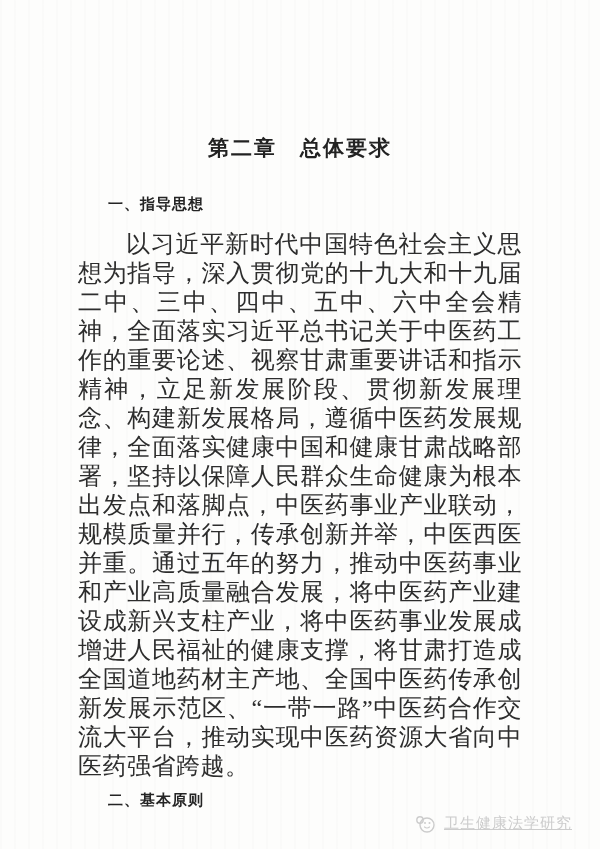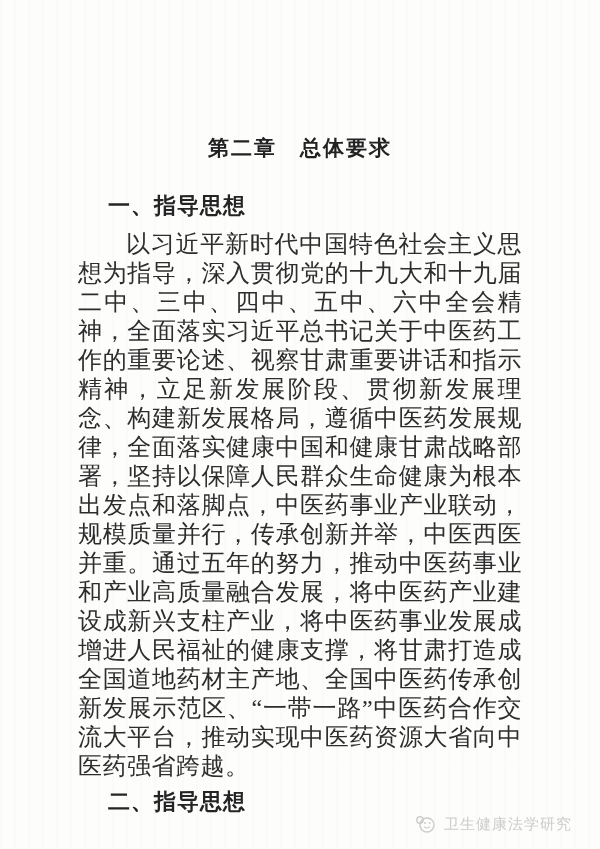--- a/index.html
+++ b/index.html
@@ -27,23 +27,23 @@
     text-align: center;
     font-family: "Liberation Sans", "DejaVu Sans", sans-serif;
     font-weight: 700;
     font-size: 21px;
     line-height: 24px;
     letter-spacing: 2px;
     color: #222222;
   }
   .section-heading {
     margin: 0 0 13px 30px;
-    font-family: Liberation Serif, serif;
+    font-family: Liberation Mono, monospace;
     font-weight: 700;
-    font-size: 22px;
+    font-size: 15px;
     line-height: 23px;
     letter-spacing: 1px;
     color: #242424;
   }
   section + section .section-heading {
     margin-top: 9px;
   }
   .body-paragraph {
     margin: 0;
     font-size: 24px;
@@ -52,48 +52,49 @@
     text-align: justify;
     text-justify: inter-ideograph;
     text-indent: 2em;
     color: #2d2d2d;
   }
   .watermark {
     position: absolute;
     right: 28px;
     bottom: 15px;
     display: flex;
-    align-items: flex-end;
+    align-items: flex-start;
     gap: 6px;
     font-family: "Liberation Sans", "DejaVu Sans", sans-serif;
     font-size: 15px;
     letter-spacing: 1px;
     color: #cccccc;
     user-select: none;
+    text-decoration: underline;
   }
   .watermark .logo {
     display: inline-flex;
     width: 24px;
     height: 20px;
   }
 </style>
 </head>
 <body>
 
 <div class="page">
 
   <h1 class="chapter-title">第二章　总体要求</h1>
 
   <section>
     <h2 class="section-heading">一、指导思想</h2>
     <p class="body-paragraph">以习近平新时代中国特色社会主义思想为指导，深入贯彻党的十九大和十九届二中、三中、四中、五中、六中全会精神，全面落实习近平总书记关于中医药工作的重要论述、视察甘肃重要讲话和指示精神，立足新发展阶段、贯彻新发展理念、构建新发展格局，遵循中医药发展规律，全面落实健康中国和健康甘肃战略部署，坚持以保障人民群众生命健康为根本出发点和落脚点，中医药事业产业联动，规模质量并行，传承创新并举，中医西医并重。通过五年的努力，推动中医药事业和产业高质量融合发展，将中医药产业建设成新兴支柱产业，将中医药事业发展成增进人民福祉的健康支撑，将甘肃打造成全国道地药材主产地、全国中医药传承创新发展示范区、“一带一路”中医药合作交流大平台，推动实现中医药资源大省向中医药强省跨越。</p>
   </section>
 
   <section>
-    <h2 class="section-heading">二、指导思想</h2>
+    <h2 class="section-heading">二、基本原则</h2>
   </section>
 
   <div class="watermark">
     <span class="logo">
       <svg viewBox="0 0 24 20" width="24" height="20" aria-hidden="true">
         <circle cx="13" cy="11" r="7" fill="none" stroke="#cccccc" stroke-width="1.4"></circle>
         <circle cx="6" cy="6" r="3.2" fill="none" stroke="#cccccc" stroke-width="1.4"></circle>
         <circle cx="11" cy="9" r="1" fill="#cccccc"></circle>
         <circle cx="15.5" cy="9" r="1" fill="#cccccc"></circle>
         <path d="M10.5 13 q2.5 2 5 0" fill="none" stroke="#cccccc" stroke-width="1.2" stroke-linecap="round"></path>

